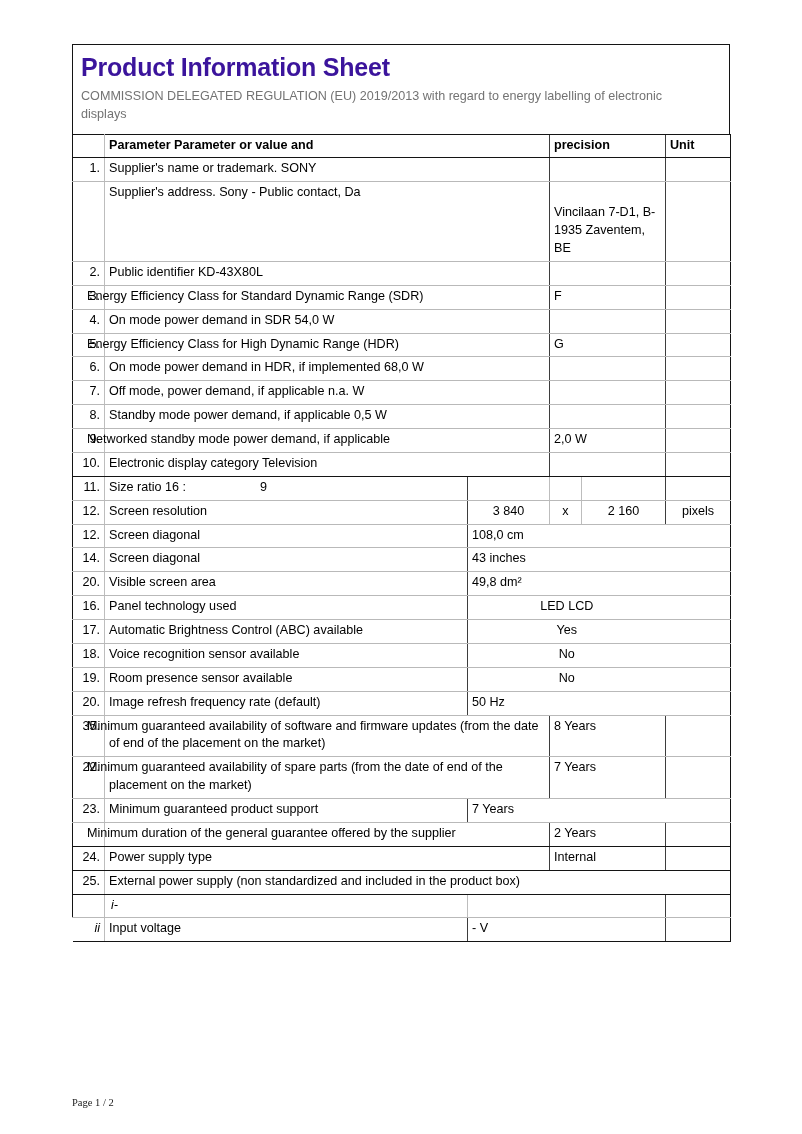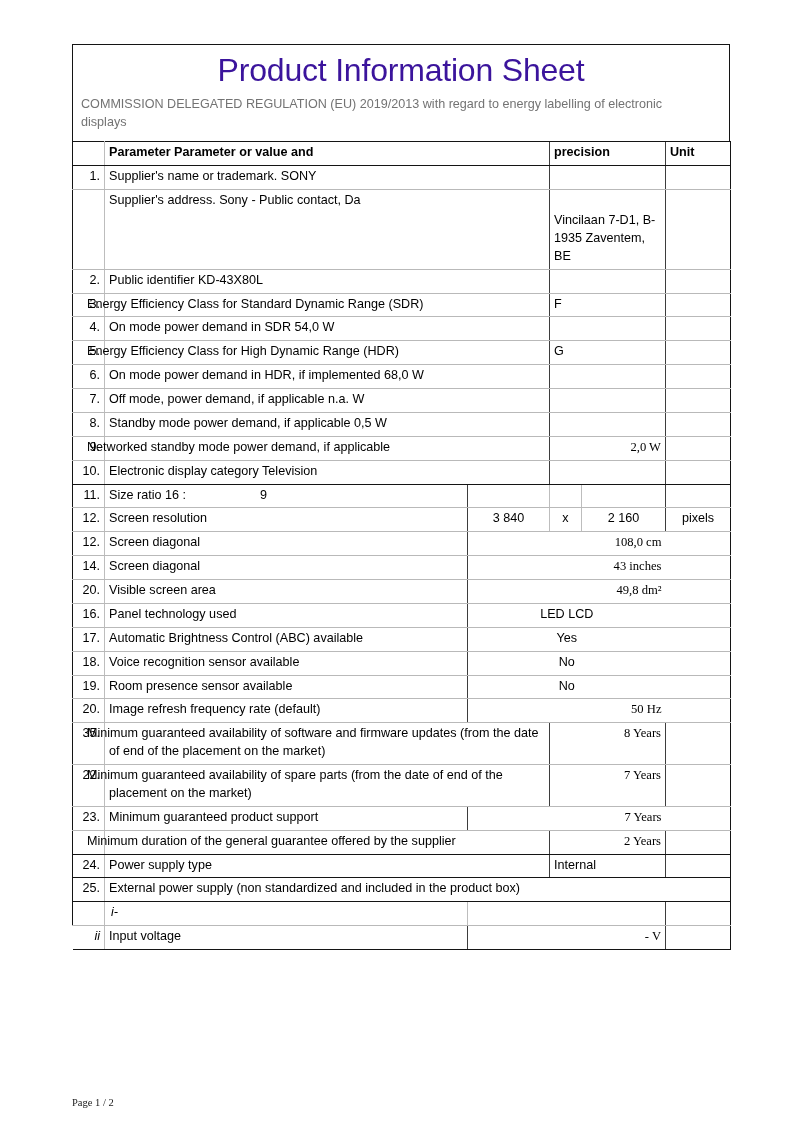--- a/index.html
+++ b/index.html
@@ -30,26 +30,25 @@
   
   .head-block {
     border-top: 1.6px solid #141414;
     border-left: 1.6px solid #141414;
     border-right: 1.6px solid #141414;
     box-sizing: border-box;
     padding: 8px 8px 10px 8px;
   }
   .doc-title {
     margin: 0 0 6px 0;
-    font-size: 32px;
-    font-weight: normal;
+    font-size: 25px;
+    font-weight: bold;
     color: #3b149c;
     letter-spacing: -0.2px;
     line-height: 1.12;
-    text-align: center;
   }
   .doc-subtitle {
     margin: 0;
     font-size: 12.6px;
     line-height: 1.45;
     color: #737373;
     max-width: 600px;
   }
 
   
@@ -89,21 +88,21 @@
     padding-right: 3px;
     white-space: nowrap;
   }
   .num-it { font-style: italic; }
   .lbl { position: relative; }
   .lbl-indent { padding-left: 16px; }
   .hang {
     padding-left: 22px;
     text-indent: -22px;
   }
-  .val-r   { text-align: right; padding-right: 5px; white-space: nowrap; font-family: Liberation Serif, serif; }
+  .val-r   { padding-right: 5px; white-space: nowrap; }
   .val-l   { text-align: left;  padding-left: 6px; }
   .val-c   { text-align: center; }
   .ital    { font-style: italic; }
   .tabgap  { display: inline-block; width: 74px; }
   .nowrap  { white-space: nowrap; }
   .ovf {
     
     white-space: nowrap;
     overflow: visible;
   }

